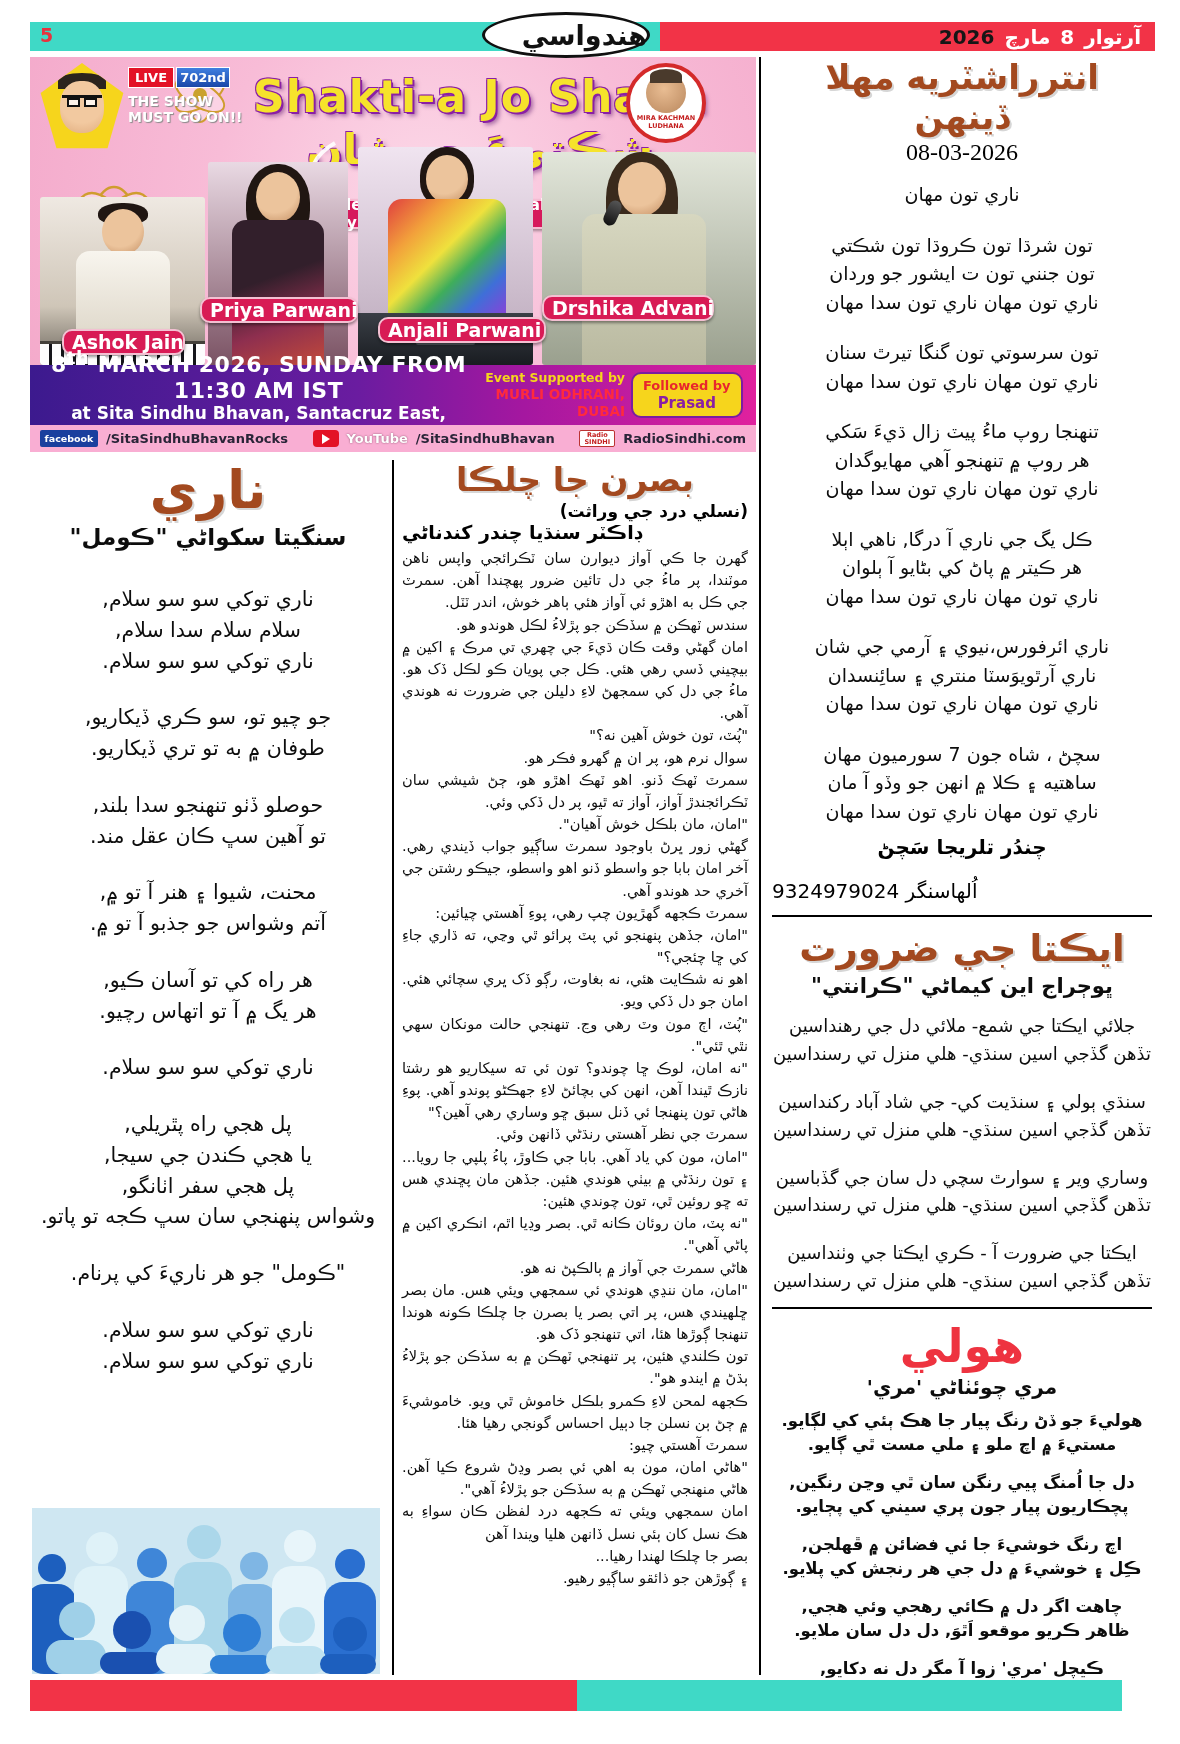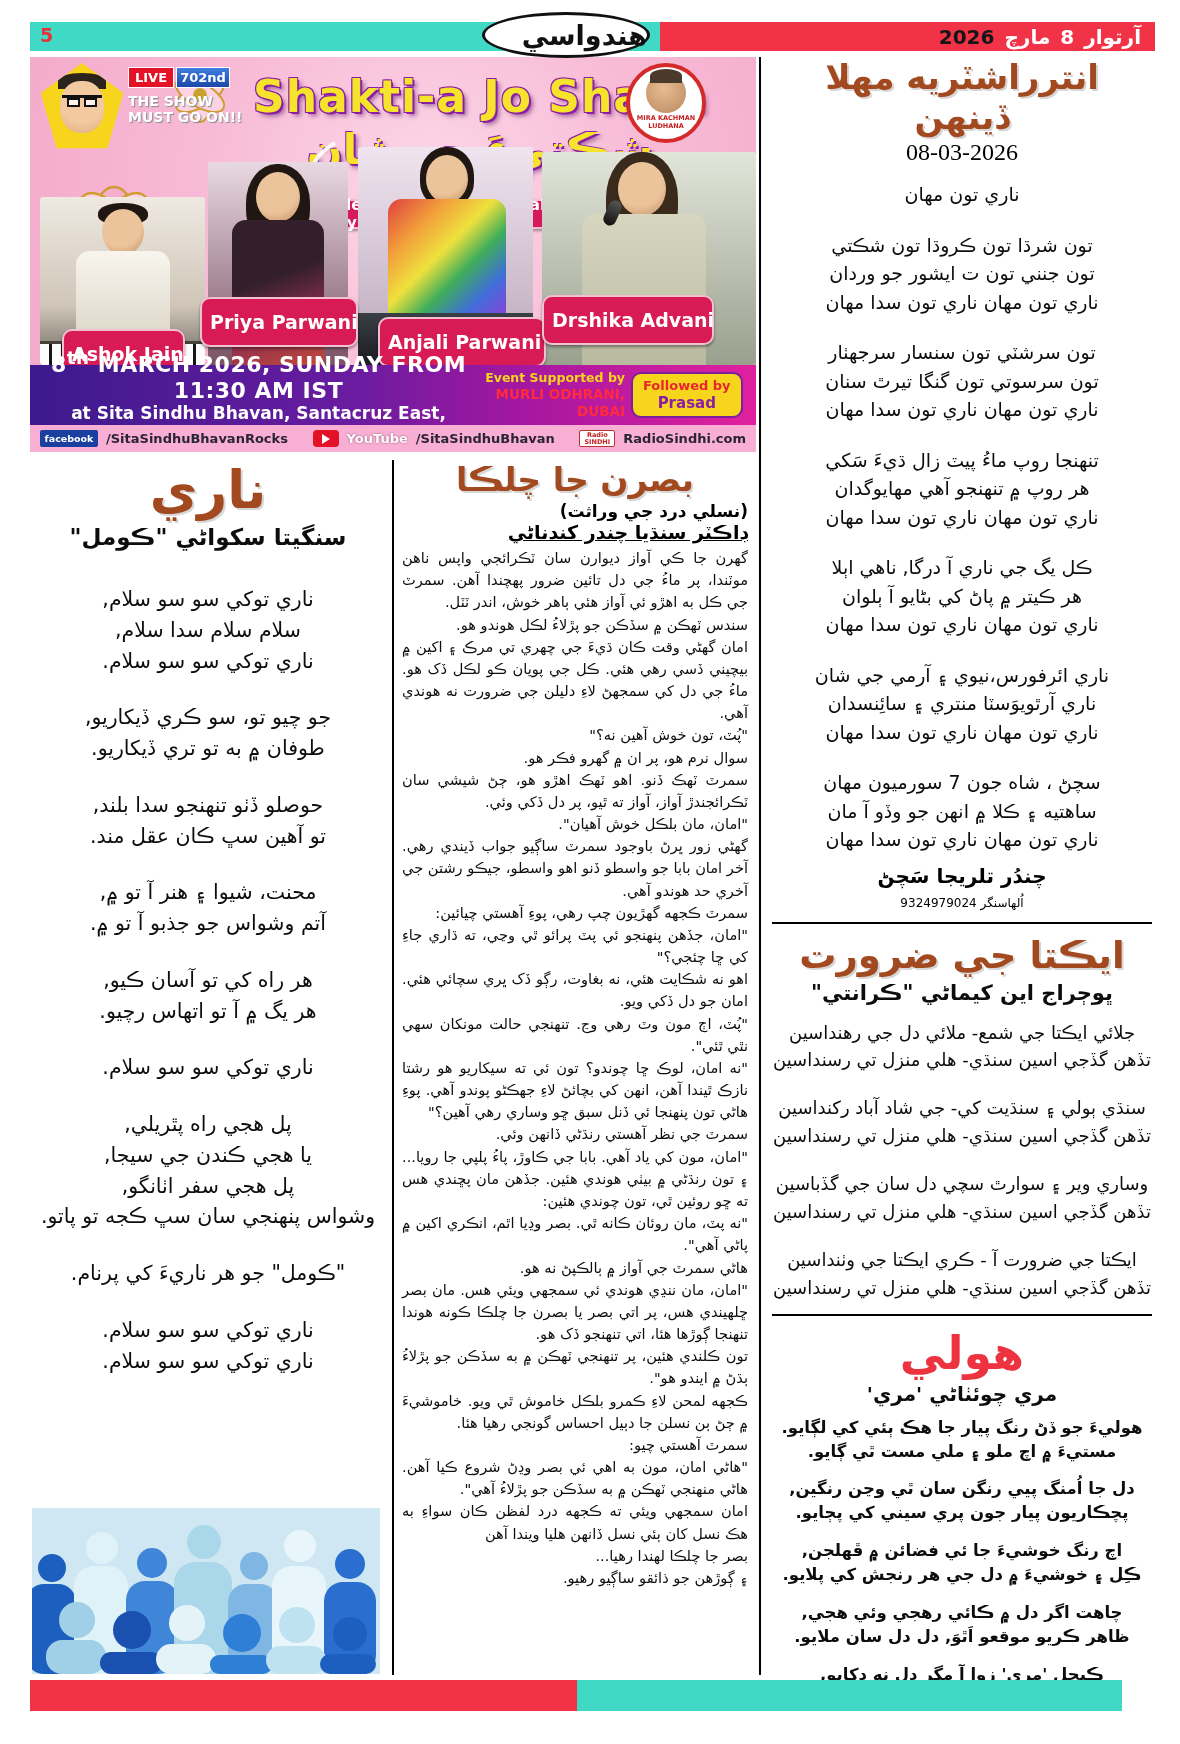--- a/index.html
+++ b/index.html
@@ -33,21 +33,21 @@
   .round-badge .ph i { position:absolute; left:4px; top:-4px; width:32px; height:14px; background:#4a3a2c; border-radius:50% 50% 0 0; }
   .round-badge .t { font-size:6.5px; font-weight:bold; color:#c41f1f; text-align:center; line-height:1.2; margin-top:2px; }
   .photo { position:absolute; border-radius:3px; overflow:hidden; }
   .photo .head { position:absolute; border-radius:50%; background:radial-gradient(circle at 42% 36%, #ecc49c 55%, #c08a5e); }
   .photo .hair { position:absolute; background:#201612; border-radius:48% 48% 42% 42%; }
   .photo .torso { position:absolute; border-radius:14px 14px 0 0; }
   .keys { position:absolute; left:0; bottom:0; width:100%; height:24px; background:repeating-linear-gradient(90deg,#fdfdfd 0 9px,#15151a 9px 12px); border-top:3px solid #44403a; }
   .harmonium { position:absolute; left:0; bottom:0; width:100%; height:52px; background:linear-gradient(180deg,#3a3f46,#191c21); display:flex; align-items:center; justify-content:center; }
   .harmonium span { color:#e8e8e8; font-size:9px; font-weight:bold; letter-spacing:1px; background:#54595f; padding:1px 5px; border-radius:2px; }
   .mic { position:absolute; width:13px; height:26px; background:linear-gradient(180deg,#555,#111); border-radius:7px; transform:rotate(24deg); }
-  .pill-name { position:absolute; background:#d81b55; border:2px solid #f3c0d2; color:#fff; font-weight:bold; font-size:19px; text-align:left; border-radius:10px; padding:12px 8px; box-shadow:0 2px 3px rgba(0,0,0,.4); z-index:4; white-space:nowrap; }
+  .pill-name { position:absolute; background:#d81b55; border:2px solid #f3c0d2; color:#fff; font-weight:bold; font-size:19px; text-align:left; border-radius:10px; padding:0 8px; box-shadow:0 2px 3px rgba(0,0,0,.4); z-index:4; white-space:nowrap; }
   .ad-bar { position:absolute; left:0; top:308px; width:100%; height:60px; background:linear-gradient(90deg,#3c1a8e 0%,#6a1ca0 45%,#a517a0 68%,#e0219e 100%); display:flex; align-items:center; z-index:5; }
   .ad-bar .when { width:445px; padding-left:12px; color:#fff; text-align:center; }
   .ad-bar .when .l1 { font-size:22px; font-weight:bold; letter-spacing:.5px; }
   .ad-bar .when .l2 { font-size:17px; font-weight:bold; }
   .ad-bar .support { width:150px; text-align:right; line-height:1.25; }
   .ad-bar .support .s1 { color:#f6d51c; font-size:12.5px; font-weight:bold; }
   .ad-bar .support .s2, .ad-bar .support .s3 { color:#ff2a3c; font-size:13.5px; font-weight:bold; }
   .followed { margin-left:6px; background:#f6d51c; border:2px solid #7a1fa0; border-radius:10px; padding:4px 10px; text-align:center; line-height:1.2; }
   .followed .f1 { color:#e8262e; font-weight:bold; font-size:13px; }
   .followed .f2 { color:#8a1fa5; font-weight:bold; font-size:15px; }
@@ -69,33 +69,33 @@
   .col { position:absolute; direction:rtl; }
   .headline { color:#a3491f; font-weight:bold; text-align:center; text-shadow:2px 2px 0 #d6d6d6; }
   .byline { font-weight:bold; text-align:center; color:#0d0d0d; }
   .line { text-align:center; font-size:19px; line-height:1.5; color:#0d0d0d; min-height:20px; }
   .line:empty, .gap { min-height:22px; }
 
   .col-right { left:772px; top:57px; width:380px; }
   .col-right .headline.h1 { font-size:34px; margin-bottom:2px; }
   .r-date { text-align:center; font-family:"Liberation Serif",serif; font-size:24px; margin-bottom:14px; direction:ltr; }
   .author-blk { text-align:center; font-weight:bold; font-size:20px; margin-top:10px; }
-  .author-contact { text-align:center; font-size:12px; margin-top:8px; }
+  .author-contact { text-align:left; font-size:20px; margin-top:20px; }
   .hrule { border:none; border-top:2.5px solid #000; margin:12px 0 10px 0; }
   .col-right .headline.h2 { font-size:37px; margin-bottom:4px; }
   .byline.b2 { font-size:21px; margin-bottom:14px; }
   .a2 .line { font-size:18px; line-height:1.55; } .a2 .line:empty { min-height:20px; }
   .col-right .headline.h3 { color:#ee3340; font-size:46px; text-shadow:none; margin-bottom:2px; }
   .byline.b3 { font-size:20px; margin-bottom:10px; }
   .a3 .line { font-size:16.5px; font-weight:bold; line-height:1.45; } .a3 .line:empty { min-height:14px; }
 
   .col-mid { left:402px; top:460px; width:346px; }
   .col-mid .headline { font-size:33px; margin-bottom:2px; }
   .m-sub { font-weight:bold; text-align:right; font-size:17px; }
-  .m-by { font-weight:bold; text-align:right; font-size:19px; margin-bottom:4px;text-decoration:underline; }
+  .m-by { font-weight:bold; text-align:left; font-size:19px; margin-bottom:4px; }
   .para { font-size:14.6px; line-height:1.52; text-align:justify; color:#0d0d0d; }
 
   .col-left { left:30px; top:460px; width:356px; }
   .col-left .headline { font-size:52px; margin-bottom:4px; }
   .byline.bl { font-size:23px; margin-bottom:34px; }
   .col-left .line { font-size:20.5px; line-height:1.5; } .col-left .line:empty { min-height:26px; }
 
   .crowd { position:absolute; left:32px; top:1508px; width:348px; height:166px; }
 </style>
 </head>
@@ -242,21 +242,20 @@
   <div class="a1">
     <div class="headline h1">انترراشٽريه مهلا ڏينهن</div>
     <div class="r-date">08-03-2026</div>
     <div>
         <div class="line">ناري تون مهان</div>
         <div class="line"></div>
         <div class="line">تون شرڌا تون ڪروڌا  تون شڪتي</div>
         <div class="line">تون جنني تون ت ايشور جو  وردان</div>
         <div class="line">ناري تون مهان ناري تون سدا مهان</div>
         <div class="line"></div>
-        <div class="line">تون سرشٽي تون سنسار سرجھٺار</div>
         <div class="line">تون سرسوتي تون گنگا  تيرٿ سنان</div>
         <div class="line">ناري تون مهان ناري تون سدا مهان</div>
         <div class="line"></div>
         <div class="line">تنهنجا روپ ماءُ پيٽ زال ڌيءَ سَکي</div>
         <div class="line">هر روپ ۾ تنهنجو آهي  مهايوگدان</div>
         <div class="line">ناري تون مهان ناري تون سدا مهان</div>
         <div class="line"></div>
         <div class="line">ڪل يگ جي ناري آ درگا, ناهي اٻلا</div>
         <div class="line">هر ڪيتر ۾ پاڻ کي بڻايو آ ٻلوان</div>
         <div class="line">ناري تون مهان ناري تون سدا مهان</div>

